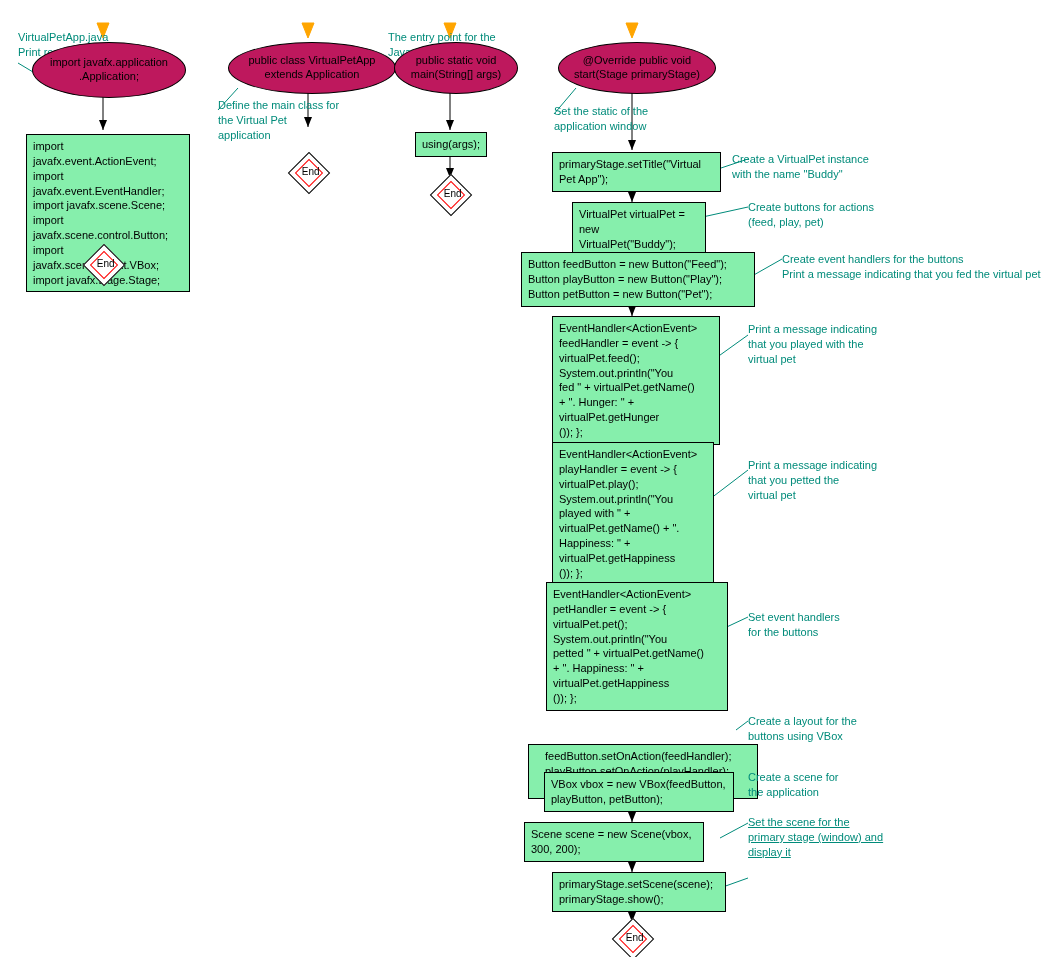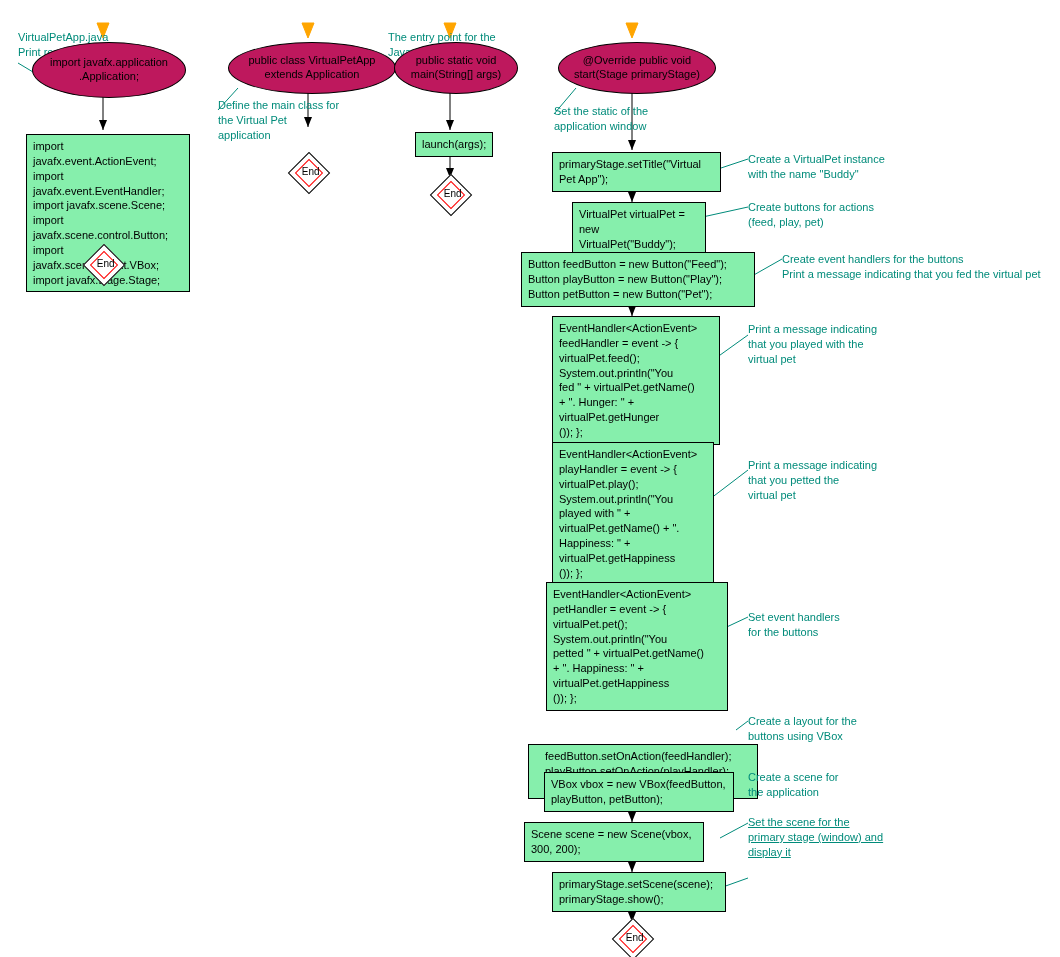--- a/index.html
+++ b/index.html
@@ -171,34 +171,34 @@
 application</div>
 <div class="end-diamond" style="left:294px;top:158px;">
   <div class="end-inner"></div>
   <div class="end-label">End</div>
 </div>
 
 <div class="annot" style="left:388px;top:30px;">The entry point for the
 Java application</div>
 <div class="ellipse" style="left:394px;top:42px;width:114px;height:38px;">public static void
 main(String[] args)</div>
-<div class="node-box" style="left:415px;top:132px;">launch(args);</div>
+<div class="node-box" style="left:415px;top:132px;">using(args);</div>
 <div class="end-diamond" style="left:436px;top:180px;">
   <div class="end-inner"></div>
   <div class="end-label">End</div>
 </div>
 
 <div class="ellipse" style="left:558px;top:42px;width:148px;height:38px;">@Override public void
 start(Stage primaryStage)</div>
 <div class="annot" style="left:554px;top:104px;">Set the static of the
 application window</div>
 
 <div class="node-box" style="left:552px;top:152px;width:155px;">primaryStage.setTitle("Virtual
 Pet App");</div>
-<div class="annot" style="left:748px;top:152px;">Create a VirtualPet instance
+<div class="annot" style="left:732px;top:152px;">Create a VirtualPet instance
 with the name "Buddy"</div>
 
 <div class="node-box" style="left:572px;top:202px;width:120px;">VirtualPet virtualPet =
 new VirtualPet("Buddy");</div>
 <div class="annot" style="left:748px;top:200px;">Create buttons for actions
 (feed, play, pet)</div>
 
 <div class="node-box" style="left:521px;top:252px;width:220px;">Button feedButton = new Button("Feed");
 Button playButton = new Button("Play");
 Button petButton = new Button("Pet");</div>

